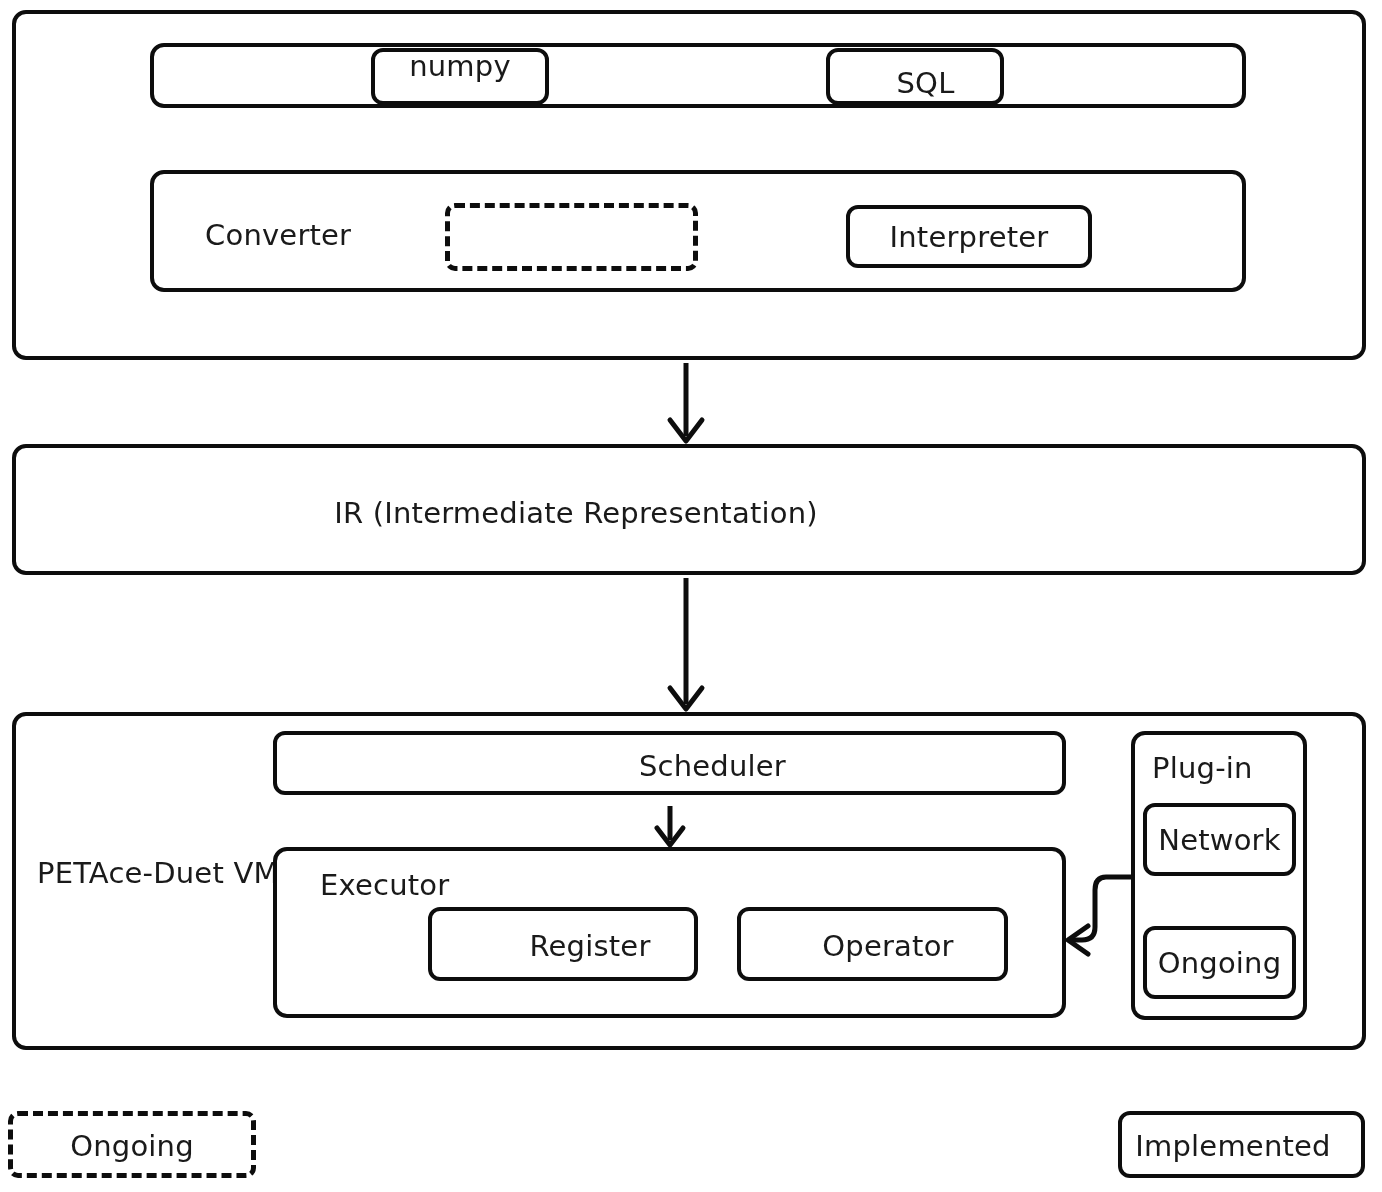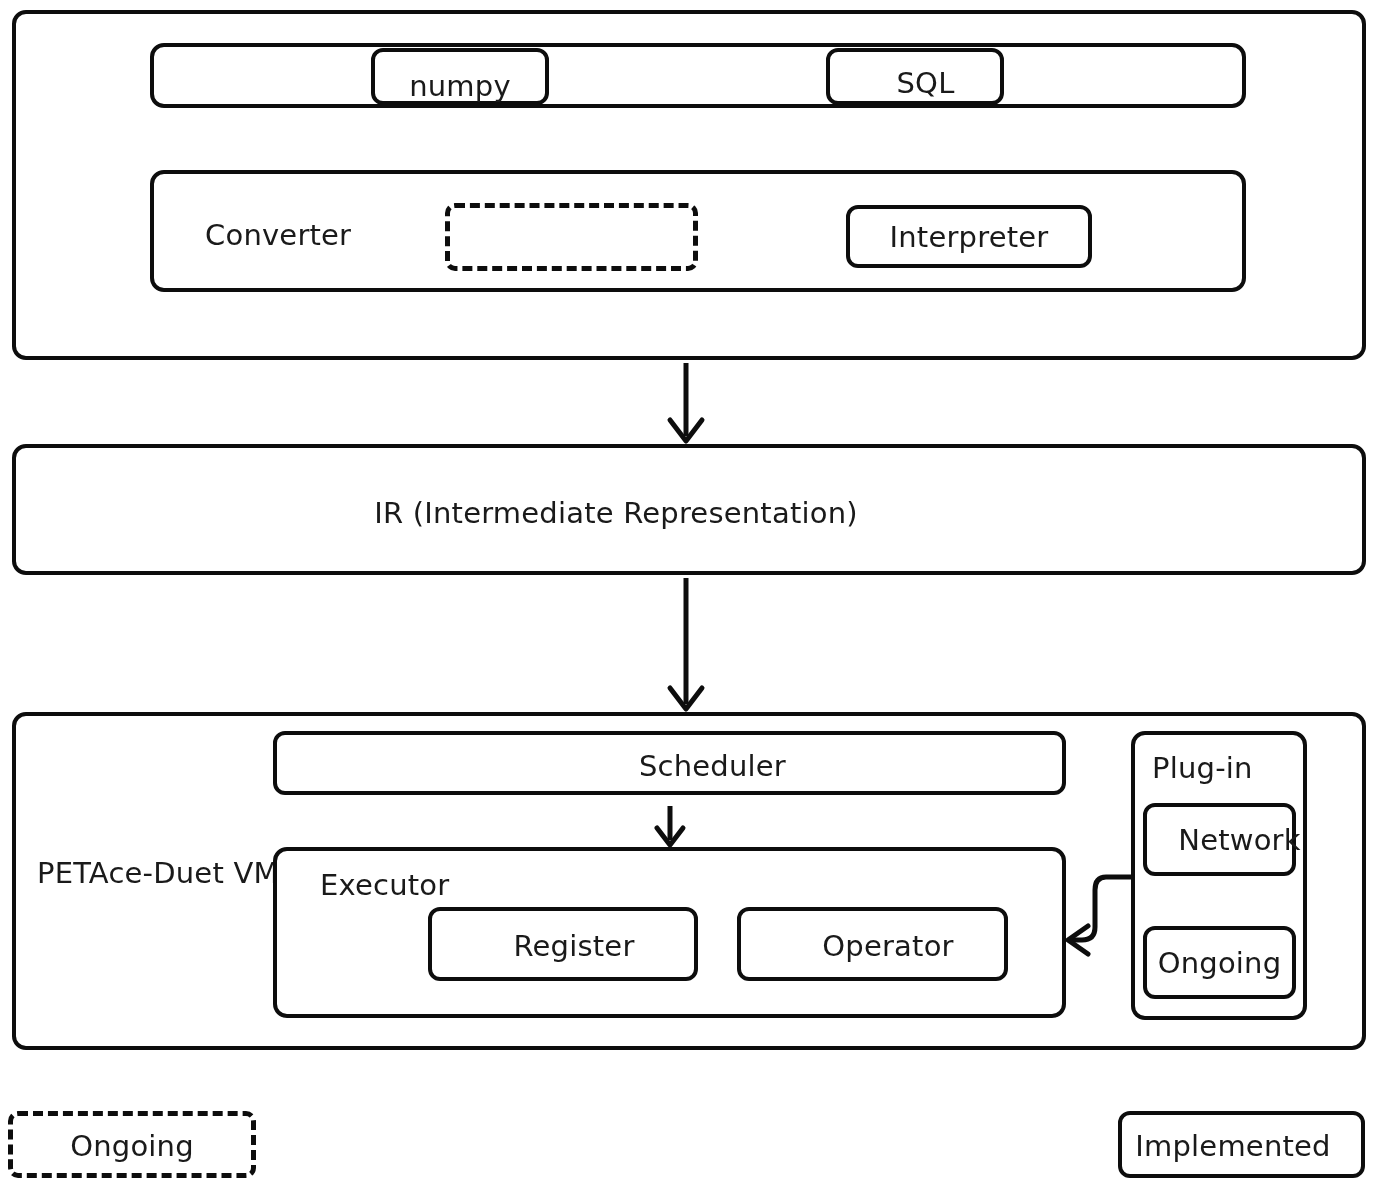--- a/index.html
+++ b/index.html
@@ -55,56 +55,56 @@
 </head>
 <body>
 
 <div id="canvas">
 
   <div class="box" style="left:12px; top:10px; width:1354px; height:350px;"></div>
 
   <div class="box" style="left:150px; top:43px; width:1096px; height:65px;"></div>
 
   <div class="box" style="left:371px; top:48px; width:178px; height:57px; border-radius:12px;"></div>
-  <div class="lbl center" style="left:371px; top:86px; width:178px;">numpy</div>
+  <div class="lbl center" style="left:371px; top:66px; width:178px;">numpy</div>
 
   <div class="box" style="left:826px; top:48px; width:178px; height:57px; border-radius:12px;"></div>
   <div class="lbl center" style="left:826px; top:83px; width:199px;">SQL</div>
 
   <div class="box" style="left:150px; top:170px; width:1096px; height:122px;"></div>
   <div class="lbl left" style="left:205px; top:235px;">Converter</div>
 
   <div class="box dashed" style="left:445px; top:203px; width:253px; height:68px;"></div>
 
   <div class="box" style="left:846px; top:205px; width:246px; height:63px; border-radius:12px;"></div>
   <div class="lbl center" style="left:846px; top:237px; width:246px;text-align:center;">Interpreter</div>
 
   <div class="box" style="left:12px; top:444px; width:1354px; height:131px;"></div>
-  <div class="lbl center" style="left:12px; top:513px; width:1128px;padding-left:40px;">IR (Intermediate Representation)</div>
+  <div class="lbl center" style="left:12px; top:513px; width:1128px;">IR (Intermediate Representation)</div>
 
   <div class="box" style="left:12px; top:712px; width:1354px; height:338px;"></div>
   <div class="lbl left" style="left:37px; top:873px;">PETAce-Duet VM</div>
 
   <div class="box" style="left:273px; top:731px; width:793px; height:64px; border-radius:12px;"></div>
   <div class="lbl center" style="left:273px; top:766px; width:793px;padding-left:43px;">Scheduler</div>
 
   <div class="box" style="left:273px; top:847px; width:793px; height:171px;"></div>
   <div class="lbl left" style="left:320px; top:885px;">Executor</div>
 
   <div class="box" style="left:428px; top:907px; width:270px; height:74px; border-radius:12px;"></div>
-  <div class="lbl center" style="left:416px; top:946px; width:316px;">Register</div>
+  <div class="lbl center" style="left:432px; top:946px; width:316px;">Register</div>
 
   <div class="box" style="left:737px; top:907px; width:271px; height:74px; border-radius:12px;"></div>
   <div class="lbl center" style="left:737px; top:946px; width:302px;">Operator</div>
 
   <div class="box" style="left:1131px; top:731px; width:176px; height:289px;"></div>
   <div class="lbl left" style="left:1152px; top:768px;">Plug-in</div>
 
   <div class="box" style="left:1143px; top:803px; width:153px; height:73px; border-radius:12px;"></div>
-  <div class="lbl center" style="left:1143px; top:840px; width:153px;margin-left:20px;">Network</div>
+  <div class="lbl center" style="left:1143px; top:840px; width:153px;">Network</div>
 
   <div class="box" style="left:1143px; top:926px; width:153px; height:73px; border-radius:12px;"></div>
   <div class="lbl center" style="left:1143px; top:963px; width:153px;">Ongoing</div>
 
   <div class="box dashed" style="left:8px; top:1111px; width:248px; height:67px;"></div>
   <div class="lbl center" style="left:8px; top:1146px; width:248px;">Ongoing</div>
 
   <div class="box" style="left:1118px; top:1111px; width:247px; height:67px; border-radius:12px;"></div>
   <div class="lbl center" style="left:1118px; top:1146px; width:230px;">Implemented</div>
 

